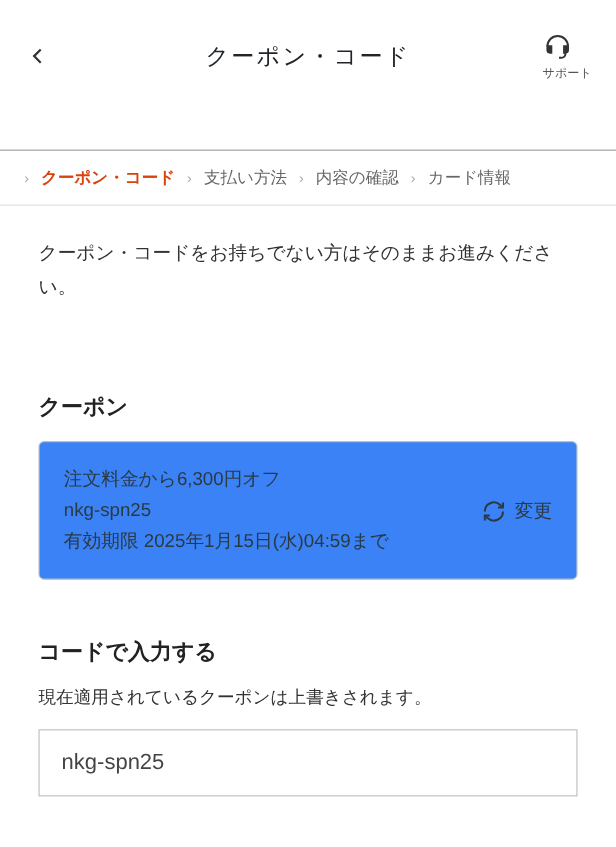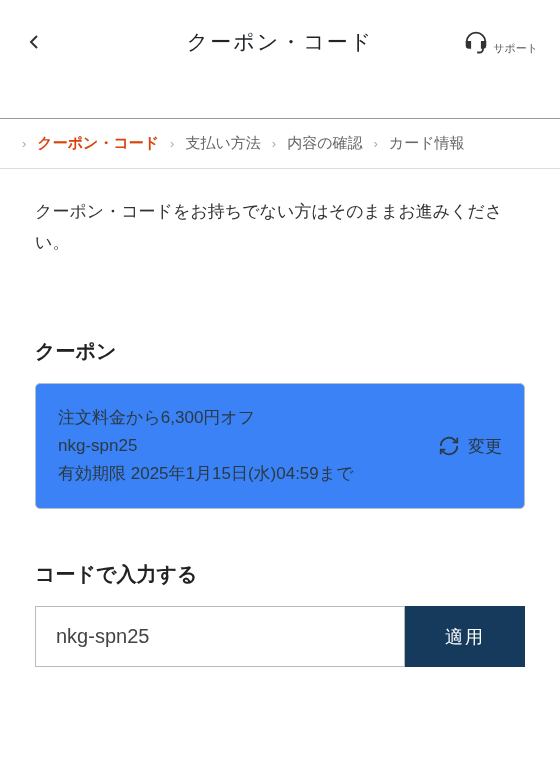--- a/index.html
+++ b/index.html
@@ -22,22 +22,22 @@
     .page-title {
       position: absolute;
       left: 50%;
       transform: translateX(-50%);
       font-size: 21px;
       font-weight: 400;
       letter-spacing: 2px;
     }
     .support {
       display: flex;
-      flex-direction: row;
-      align-items: flex-end;
+      flex-direction: column;
+      align-items: flex-start;
       gap: 3px;
       cursor: pointer;
     }
     .support-icon { width: 28px; height: 28px; }
     .support-label { font-size: 11px; color: #555; }
 
     .steps {
       display: flex;
       align-items: center;
       gap: 11px;
@@ -76,21 +76,21 @@
       padding: 20px 22px;
       display: flex;
       justify-content: space-between;
       align-items: center;
     }
     .coupon-lines p {
       font-size: 17px;
       line-height: 1.65;
       color: #2a3a44;
     }
-    .change-link { display: flex; align-items: flex-start; gap: 8px; cursor: pointer; color: #2a3a44; }
+    .change-link { display: flex; align-items: flex-end; gap: 8px; cursor: pointer; color: #2a3a44; }
     .change-link svg { width: 22px; height: 22px; }
     .change-text { font-size: 17px; }
 
     .overwrite-note { font-size: 16px; color: #333; margin-bottom: 18px; }
 
     .code-row { display: flex; gap: 0; }
     .code-input {
       flex: 1;
       border: 1px solid #bbb;
       padding: 18px 20px;
@@ -157,18 +157,18 @@
         <path d="M3 12a9 9 0 0 1 15-6.7L21 8"></path>
         <polyline points="21 3 21 8 16 8"></polyline>
         <path d="M21 12a9 9 0 0 1-15 6.7L3 16"></path>
         <polyline points="3 21 3 16 8 16"></polyline>
       </svg>
       <span class="change-text">変更</span>
     </div>
   </div>
 
   <h2 class="section-title second">コードで入力する</h2>
+  <p class="overwrite-note">現在適用されているクーポンは上書きされます。</p>
 
   <div class="code-row">
     <input class="code-input" type="text" value="nkg-spn25" style="">
-    <button class="apply-btn">適用</button>
   </div>
 </div>
 
 </body></html>

